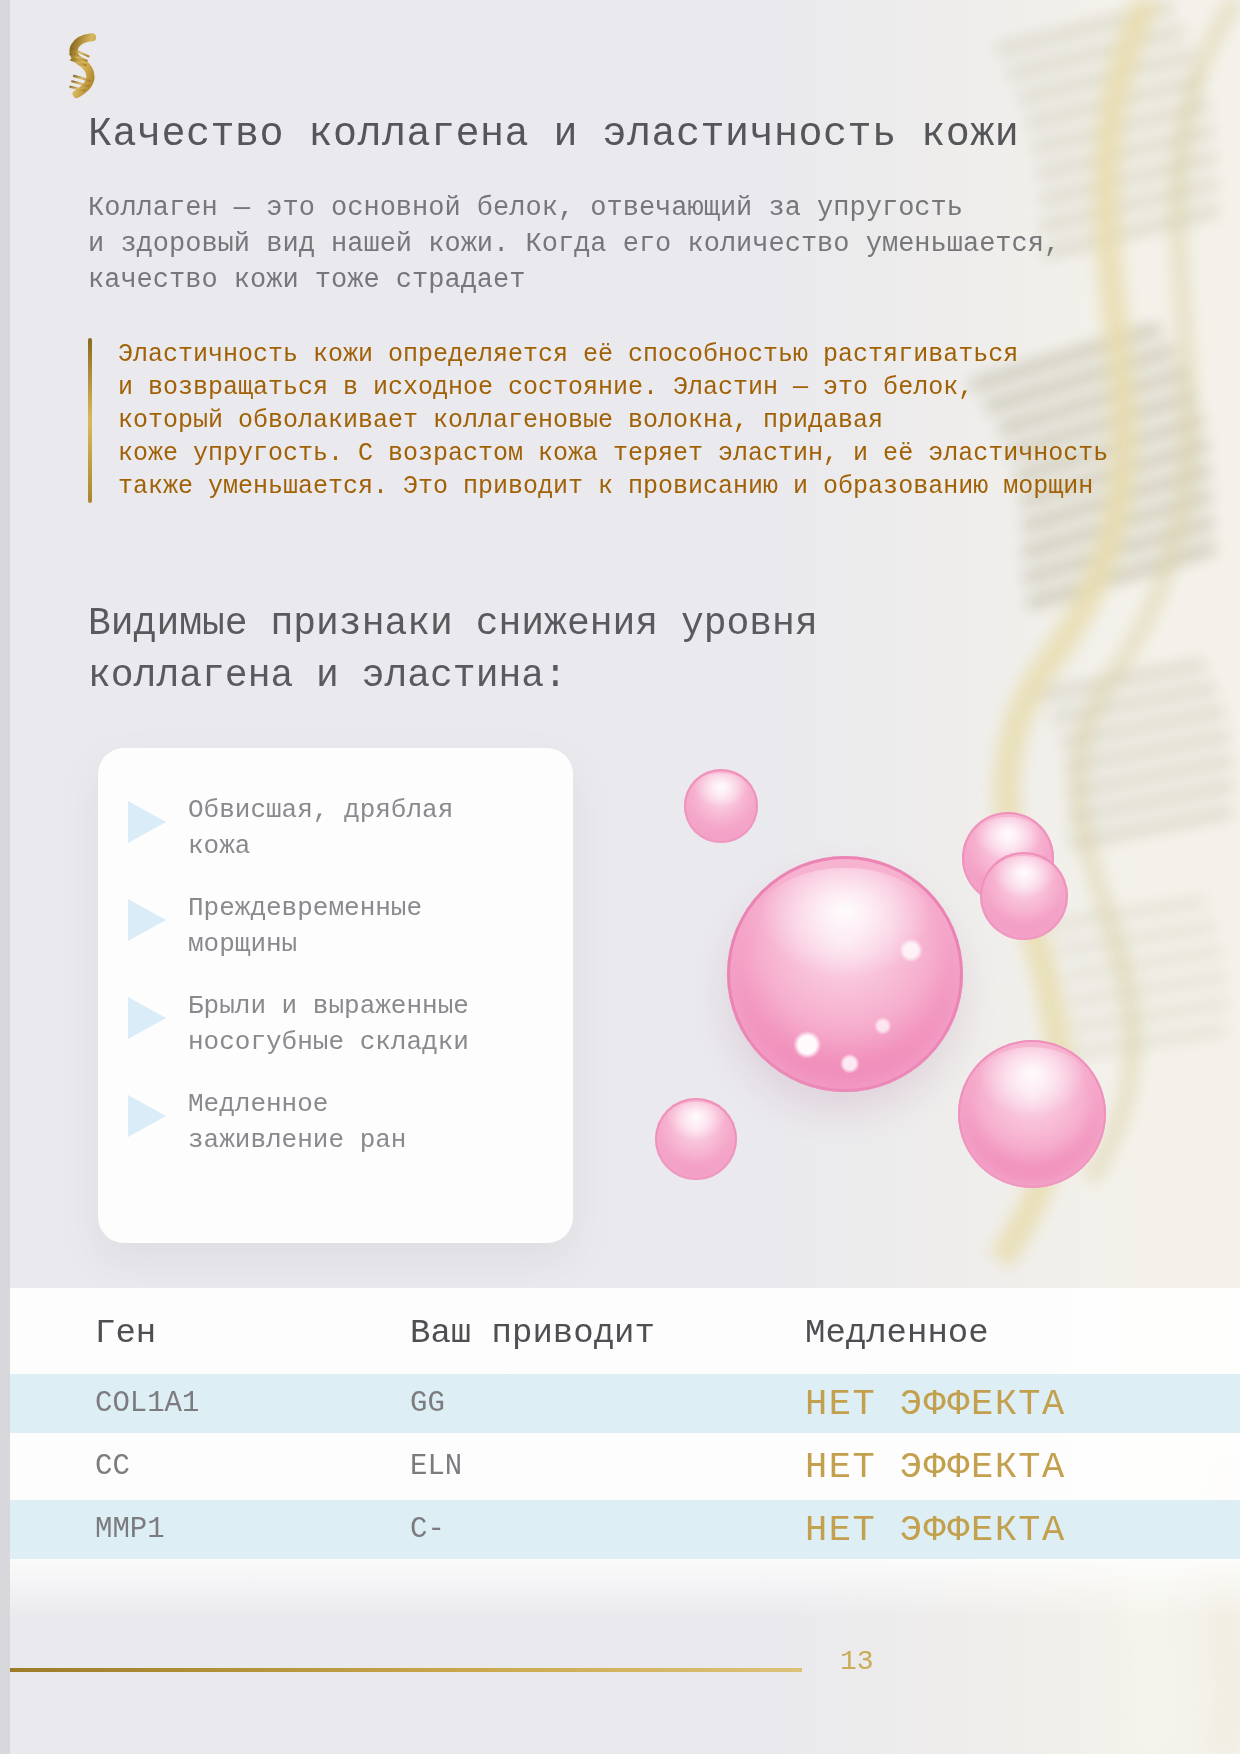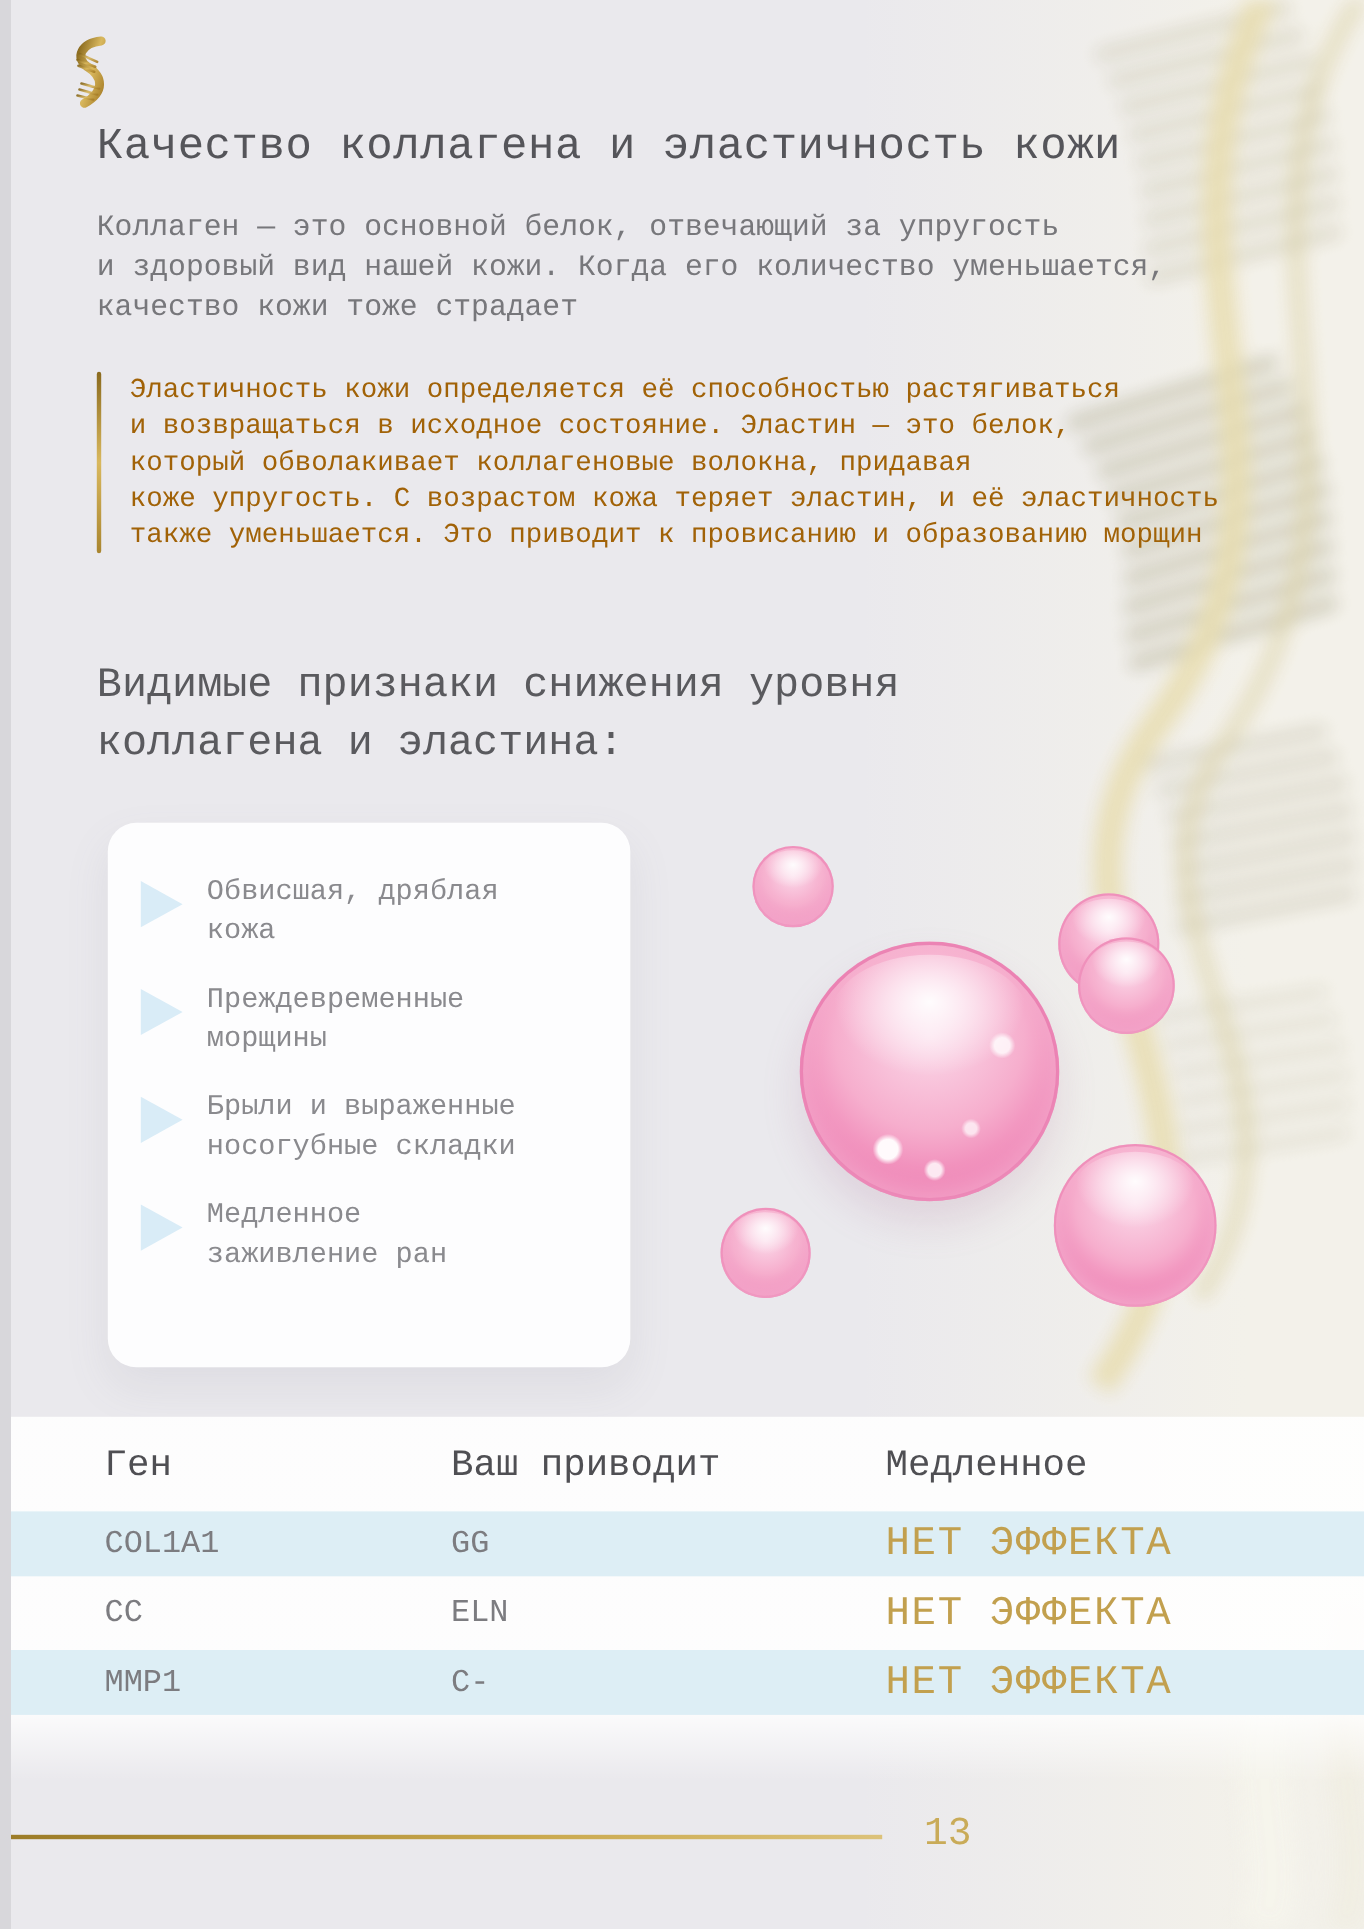--- a/index.html
+++ b/index.html
@@ -90,21 +90,21 @@
     height:59px; margin-bottom:4px; padding-left:85px;
     font-size:29px; font-weight:300; color:#7c7c80;
   }
   .trow.alt { background:#ddeef5; }
   .result-cell { color:#c2a04e; font-size:37px; letter-spacing:1.5px; }
   
   .footer-line {
     position:absolute; left:0; top:1668px; width:792px; height:4px;
     background:linear-gradient(to right, #9c7c28, #caa94e 60%, #dcc27a);
   }
-  .page-number { position:absolute; left:830px; top:1646px; font-size:36px; font-weight:300; color:#c9ab58; }
+  .page-number { position:absolute; left:830px; top:1646px; font-size:28px; font-weight:300; color:#c9ab58; }
 </style>
 </head>
 <body>
 
 <div class="page">
 
   <div class="bg-right"></div>
   <div class="helix-wrap">
     <svg width="500" height="1754" viewBox="0 0 500 1754">
       <g stroke="#b7b192" stroke-width="9" opacity="0.5" stroke-linecap="round" transform="translate(250,50) rotate(-14)">

